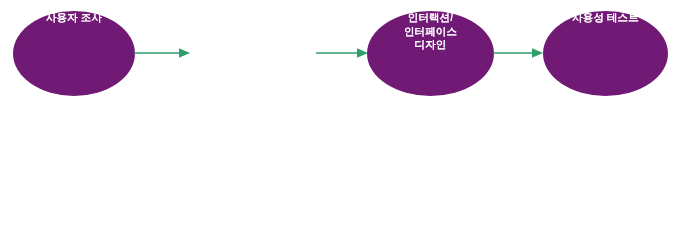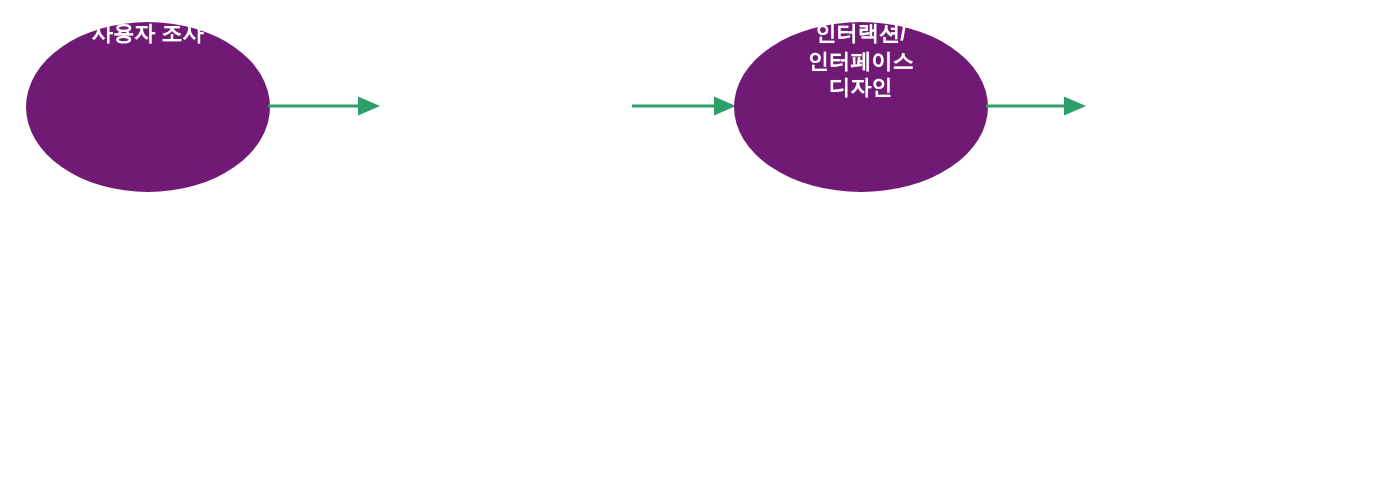--- a/index.html
+++ b/index.html
@@ -84,14 +84,17 @@
 디자인</span>
   </div>
 
   <div class="connector connector-3">
     <svg width="52" height="14" viewBox="0 0 52 14" aria-hidden="true">
       <line x1="0" y1="7" x2="42" y2="7" stroke="#2e9e6b" stroke-width="1.4"></line>
       <polygon points="39,2.2 50,7 39,11.8" fill="#2e9e6b"></polygon>
     </svg>
   </div>
 
+  <div class="node node-4">
+    <span class="node-label">사용성 테스트</span>
+  </div>
 
 </div>
 
 </body></html>

